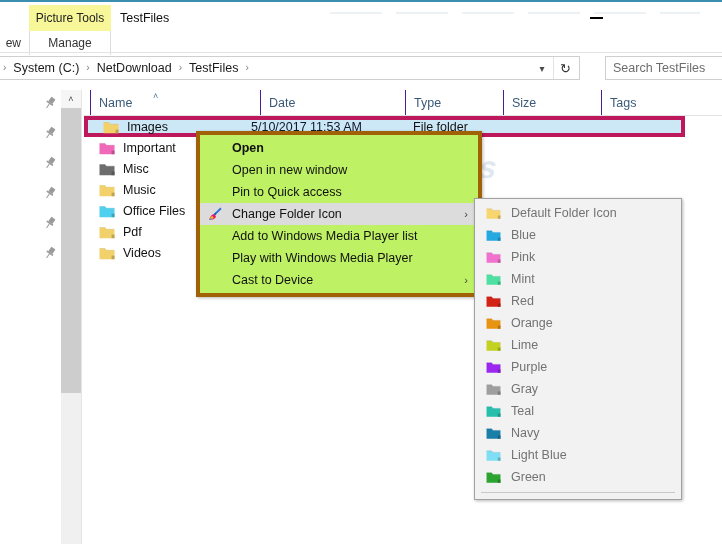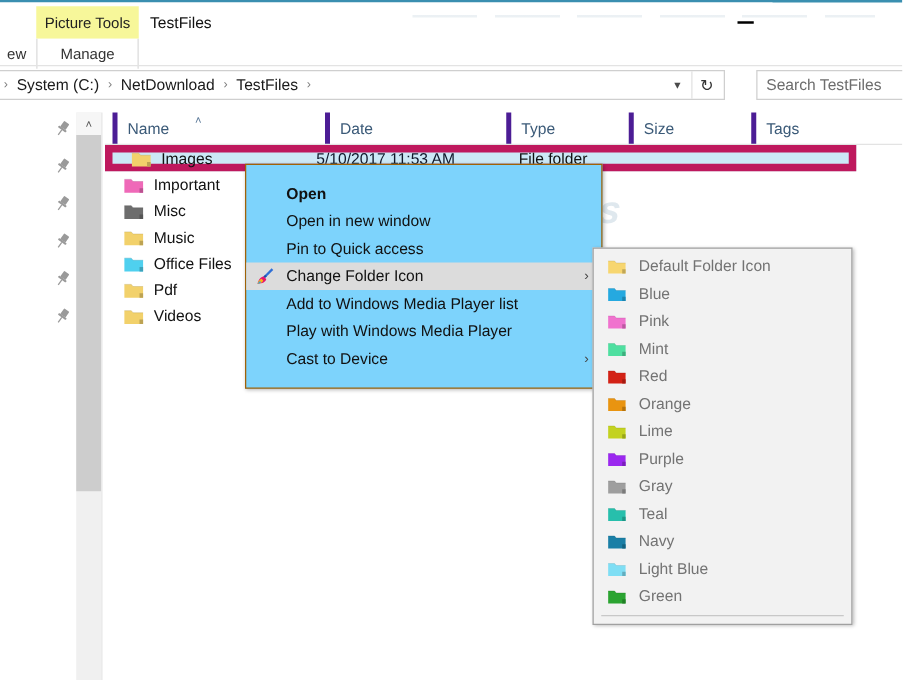--- a/index.html
+++ b/index.html
@@ -111,21 +111,21 @@
 
   
   .col-headers {
     position: absolute; left: 0; top: 90px; width: 722px; height: 26px;
     background: #ffffff;
   }
   .col-headers .hcell {
     position: absolute; top: 0; height: 26px;
     display: flex; align-items: center;
     font-size: 12.5px; color: #3b5a78;
-    border-left: 4px solid #4c1d95;
+    border-left: 1px solid #4c1d95;
     padding-left: 8px;
     white-space: nowrap;
   }
   .hcell-sortmark {
     position: absolute; top: 1px; font-size: 9px; color: #5c7a99;
   }
   .col-headers-rule {
     position: absolute; left: 84px; top: 115px; width: 638px; height: 1px;
     background: #e3e3e3;
   }
@@ -157,21 +157,21 @@
   
   .file-pane {
     position: absolute; left: 84px; top: 116px; width: 638px; height: 428px;
     background: #ffffff;
   }
   .file-row {
     position: absolute; left: 0; width: 601px; height: 21px;
     display: flex; align-items: center;
   }
   .file-row.selected {
-    background: #cce8f6; border: 6px solid #be185d;
+    background: #cce8f6; border: 4px solid #be185d;
   }
   .folder-ico {
     position: absolute; left: 15px; width: 16px; height: 14px;
   }
   .file-name {
     position: absolute; left: 39px;
     font-size: 12.5px; color: #111; white-space: nowrap;
   }
   .file-date {
     position: absolute; left: 163px;
@@ -188,24 +188,24 @@
     font-size: 31px; font-weight: bold; font-style: italic;
     color: #dfe8ee;
     letter-spacing: 0px;
     user-select: none;
     transform: skewX(-6deg);
   }
 
   
   .ctx-menu {
     position: absolute; left: 196px; top: 131px; width: 286px;
-    background: #7dd3fc;
-    border: 1px solid #a16207;
+    background: #bef264;
+    border: 4px solid #a16207;
     box-shadow: 1px 1px 3px rgba(0,0,0,.28);
-    padding: 12px 0;
+    padding: 2px 0;
     z-index: 40;
   }
   .ctx-item {
     position: relative; height: 22px;
     display: flex; align-items: center;
     font-size: 12.5px; color: #111;
     padding-left: 32px;
     white-space: nowrap;
   }
   .ctx-item.bold { font-weight: bold; }

